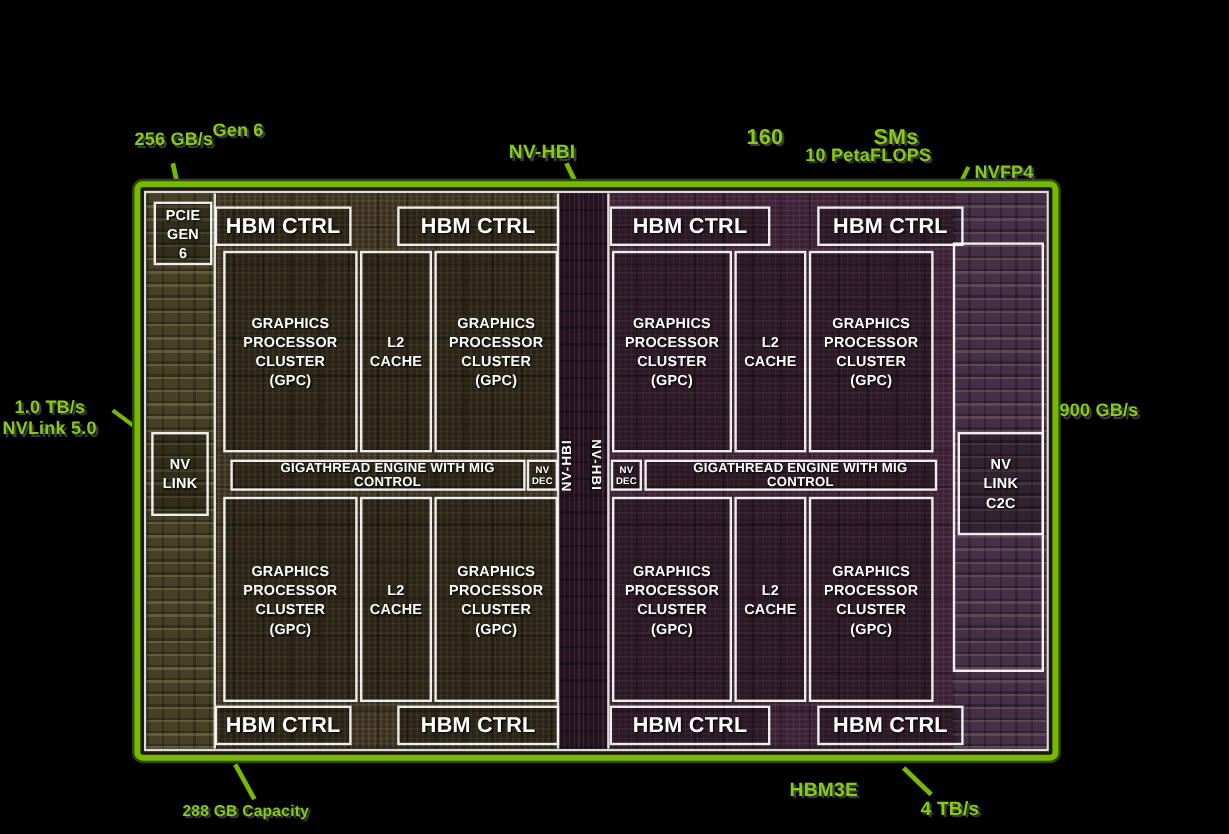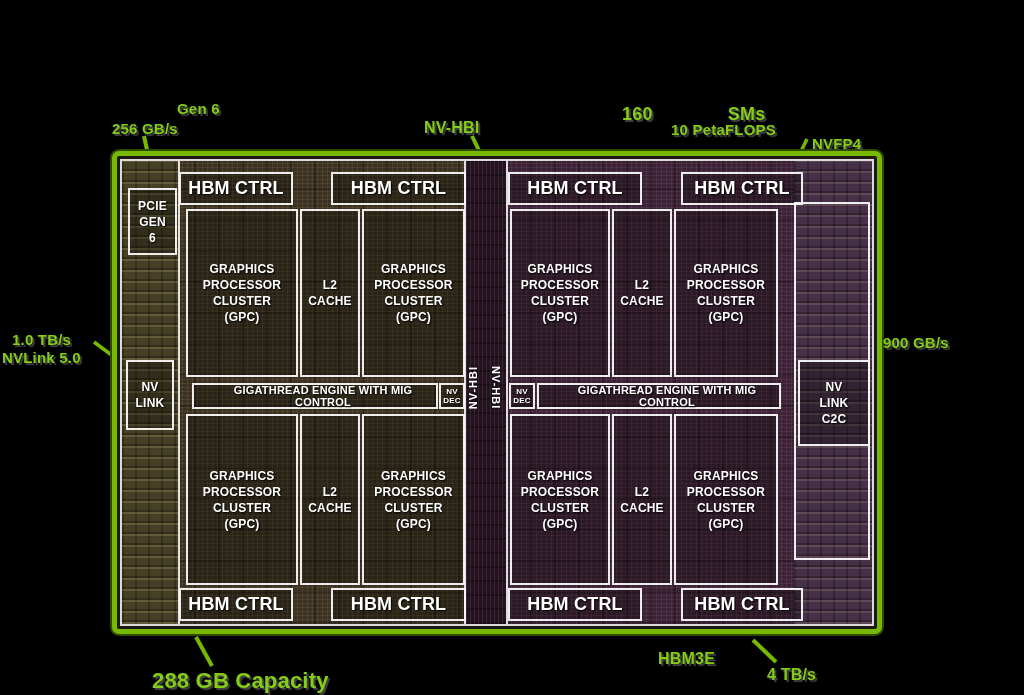--- a/index.html
+++ b/index.html
@@ -5,21 +5,21 @@
   html,body{margin:0;padding:0;background:#000;}
   body{width:1024px;height:695px;position:relative;overflow:hidden;
        font-family:"Liberation Sans", sans-serif;}
   .stage{position:absolute;inset:0;background:#000;}
 
   
   .lbl{position:absolute;color:#84cc16;font-weight:bold;font-size:15px;
        white-space:nowrap;letter-spacing:.2px;
        text-shadow:2px 2px 1px rgba(72,72,72,.95);}
   .lbl-md{font-size:16px;}
-  .lbl-lg{font-size:22px;}
+  .lbl-lg{font-size:13px;}
 
   .pointers{position:absolute;left:0;top:0;}
 
   
   .die{position:absolute;left:112px;top:151px;width:770px;height:483px;
        box-sizing:border-box;border:5px solid #76b900;border-radius:7px;
        padding:3px;background:#1c1812;box-shadow:0 0 0 2px #2f4a00;}
   .die-inner{position:relative;width:100%;height:100%;box-sizing:border-box;
        border:2px solid rgba(255,255,255,.85);overflow:hidden;}
 
@@ -84,21 +84,21 @@
       <div class="tex half-left"></div>
       <div class="tex center-strip"></div>
       <div class="tex half-right"></div>
       <div class="tex phy-left"></div>
       <div class="tex phy-right"></div>
 
       <div class="vline" style="left:56px;"></div>
       <div class="vline" style="left:342px;"></div>
       <div class="vline" style="left:384px;"></div>
 
-      <div class="box fs12" style="left:6px;top:7px;width:49px;height:67px;margin-top:20px;">PCIE
+      <div class="box fs12" style="left:6px;top:7px;width:49px;height:53px;">PCIE
 GEN
 6</div>
 
       <div class="box fs13" style="left:57px;top:11px;width:114px;height:33px;">HBM CTRL</div>
       <div class="box fs13" style="left:209px;top:11px;width:135px;height:33px;">HBM CTRL</div>
       <div class="box fs13" style="left:386px;top:11px;width:134px;height:33px;">HBM CTRL</div>
       <div class="box fs13" style="left:559px;top:11px;width:122px;height:33px;">HBM CTRL</div>
 
       <div class="box fs12" style="left:64px;top:48px;width:112px;height:168px;">GRAPHICS
 PROCESSOR
@@ -160,21 +160,21 @@
       <div class="box fs12" style="left:676px;top:199px;width:72px;height:86px;">NV
 LINK
 C2C</div>
 
       <div class="vtext flip" style="left:345px;top:205px;">NV-HBI</div>
       <div class="vtext" style="left:368px;top:205px;">NV-HBI</div>
     </div>
   </div>
 
   <span class="lbl" style="left:177px;top:100px;">Gen 6</span>
-  <span class="lbl" style="left:112px;top:120px;">256 GB/s</span>
+  <span class="lbl" style="left:112px;top:108px;">256 GB/s</span>
 
   <span class="lbl lbl-md" style="left:424px;top:119px;">NV-HBI</span>
 
   <span class="lbl ws" style="left:622px;top:104px;font-size:18px;">160 SMs</span>
   <span class="lbl" style="left:671px;top:121px;">10 PetaFLOPS</span>
   <span class="lbl" style="left:812px;top:135px;">NVFP4</span>
 
   <span class="lbl" style="left:12px;top:331px;">1.0 TB/s</span>
   <span class="lbl" style="left:2px;top:349px;">NVLink 5.0</span>
 

